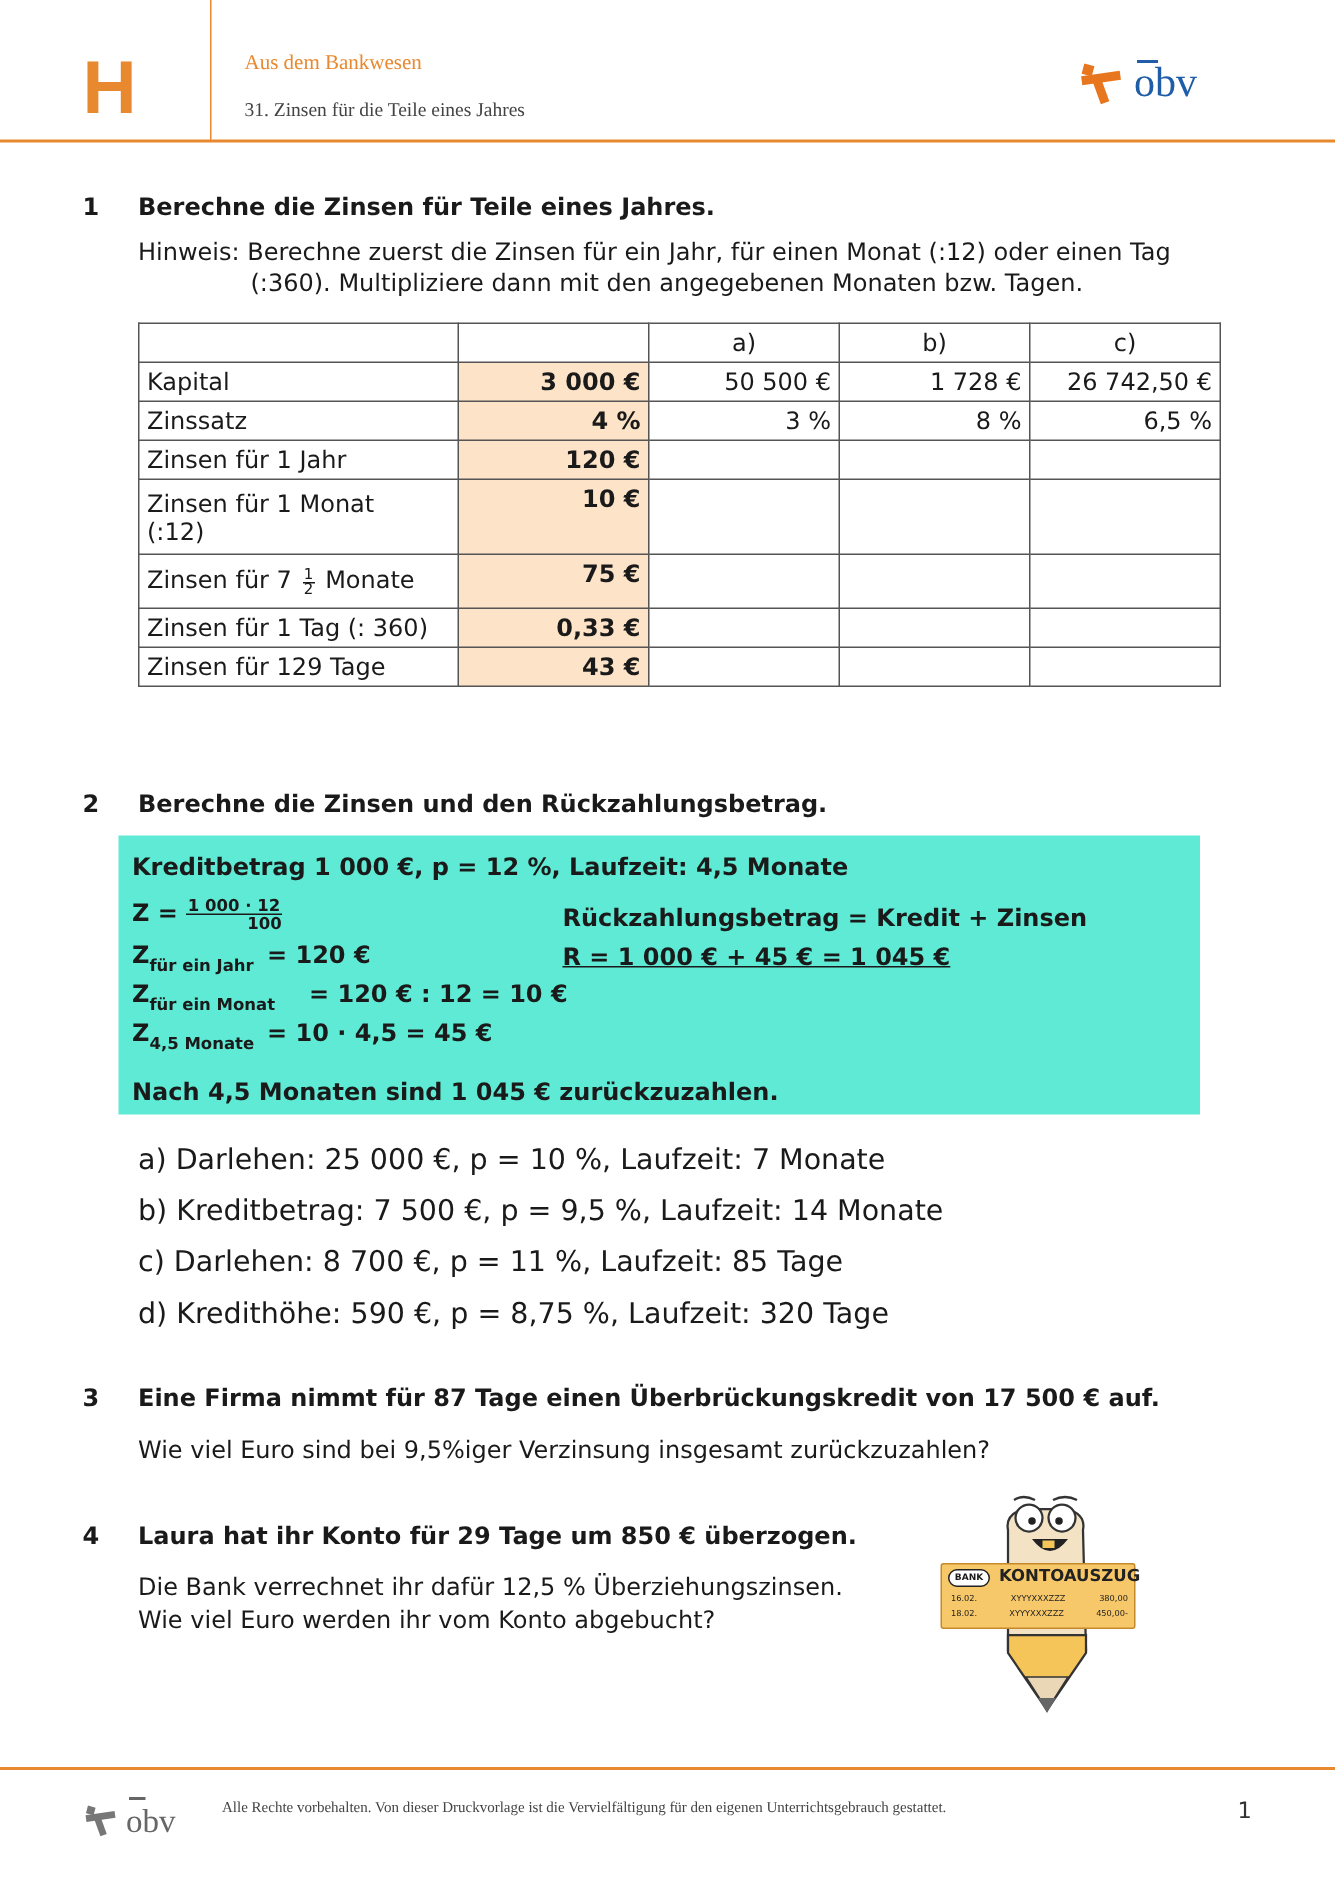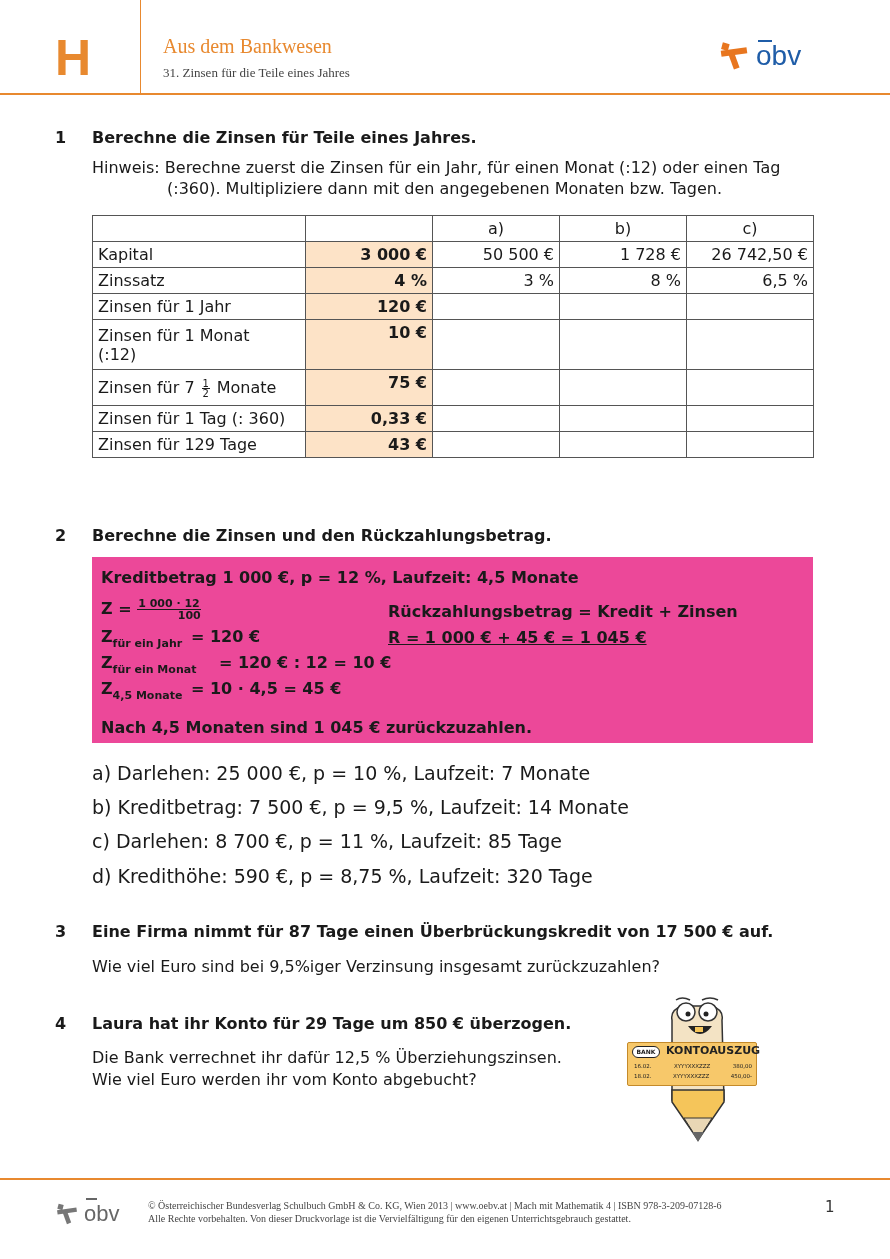--- a/index.html
+++ b/index.html
@@ -3,25 +3,25 @@
   <meta charset="utf-8">
   <style>
     * { box-sizing: border-box; margin: 0; padding: 0; }
     html, body { width: 890px; height: 1259px; background: #ffffff; overflow: hidden; }
     body { position: relative; font-family: "DejaVu Sans", sans-serif; color: #1a1a1a; }
 
     
     .header { position: absolute; left: 0; top: 0; width: 890px; height: 95px; }
     .header-letter { position: absolute; left: 55px; top: 28px; font-family: "Liberation Sans", sans-serif; font-weight: bold; font-size: 50px; color: #e8892f; line-height: 60px; }
     .header-vline { position: absolute; left: 140px; top: 0; width: 1px; height: 94px; background: #e8892f; }
-    .header-title { position: absolute; left: 163px; top: 35px; font-family: "Liberation Serif", serif; font-size: 20px; color: #e8892f; }
+    .header-title { position: absolute; left: 163px; top: 35px; font-family: "Liberation Serif", serif; font-size: 14px; color: #e8892f; }
     .header-subtitle { position: absolute; left: 163px; top: 65px; font-family: "Liberation Serif", serif; font-size: 13px; color: #444; }
     .header-hline { position: absolute; left: 0; top: 93px; width: 890px; height: 2px; background: #e8892f; }
     .logo { position: absolute; left: 718px; top: 40px; display: flex; align-items: center; gap: 6px; }
-    .logo-text { font-family: Liberation Sans, sans-serif; font-size: 28px; color: #1f5da8; line-height: 28px; position: relative; }
+    .logo-text { font-family: Liberation Serif, serif; font-size: 28px; color: #1f5da8; line-height: 28px; position: relative; }
     .logo-text .macron { position: absolute; left: 2px; top: -2px; width: 14px; height: 2px; background: #1f5da8; }
 
     
     .task-num { position: absolute; left: 55px; font-size: 16px; font-weight: bold; }
     .task-title { position: absolute; left: 92px; font-size: 16px; font-weight: bold; }
     .task-text { position: absolute; left: 92px; font-size: 16px; line-height: 21px; }
 
     
     .tbl { position: absolute; left: 92px; top: 215px; border-collapse: collapse; font-size: 16px; }
     .tbl td { border: 1px solid #555; height: 26px; padding: 0 5px; vertical-align: middle; }
@@ -30,21 +30,21 @@
     .tbl td.col { width: 127px; text-align: right; }
     .tbl td.hdr { text-align: center; }
     .tbl tr.tall td { height: 50px; }
     .tbl tr.tall td.ex { vertical-align: top; padding-top: 3px; }
     .tbl tr.frac td { height: 36px; }
     .tbl tr.frac td.ex { vertical-align: top; padding-top: 3px; }
     .fracspan { display: inline-flex; flex-direction: column; align-items: center; font-size: 10px; line-height: 9px; vertical-align: middle; margin: 0 2px; }
     .fracspan .bar { border-top: 1px solid #1a1a1a; width: 8px; }
 
     
-    .example { position: absolute; left: 92px; top: 557px; width: 721px; height: 186px; background: #ec4899; font-weight: bold; font-size: 16px; }
+    .example { position: absolute; left: 79px; top: 557px; width: 721px; height: 186px; background: #5eead4; font-weight: bold; font-size: 16px; }
     .example .line { position: absolute; white-space: nowrap; }
     .example sub { font-size: 11px; vertical-align: -5px; }
     .frac2 { display: inline-flex; flex-direction: column; align-items: flex-end; font-size: 11px; line-height: 11px; vertical-align: middle; }
     .frac2 .num { border-bottom: 1px solid #1a1a1a; padding: 0 1px; }
 
     .sub-item { position: absolute; left: 92px; font-size: 19px; }
 
     
     .illus { position: absolute; left: 620px; top: 990px; width: 150px; height: 160px; }
     .kontoauszug { position: absolute; left: 627px; top: 1042px; width: 130px; height: 44px; background: #f7c86a; border: 1px solid #c48a2a; border-radius: 2px; }
@@ -234,16 +234,15 @@
 <div class="footer-line"></div>
 <div class="footer-logo">
   <svg width="24" height="24" viewBox="0 0 32 32">
     <rect x="3" y="9" width="26" height="6" fill="#777" transform="rotate(-8 16 12)"></rect>
     <rect x="13" y="13" width="6" height="16" fill="#777" transform="rotate(-20 16 21)"></rect>
     <rect x="4" y="3" width="7" height="7" fill="#777" transform="rotate(15 7 6)"></rect>
   </svg>
   <span class="logo-text"><span class="macron"></span><span>obv</span></span>
 </div>
 <div class="footer-text">
-  <div>© Österreichischer Bundesverlag Schulbuch GmbH &amp; Co. KG, Wien 2013 | www.oebv.at | Mach mit Mathematik 4 | ISBN 978-3-209-07128-6</div>
   <div>Alle Rechte vorbehalten. Von dieser Druckvorlage ist die Vervielfältigung für den eigenen Unterrichtsgebrauch gestattet.</div>
 </div>
 <div class="page-num">1</div>
 
 </body></html>

